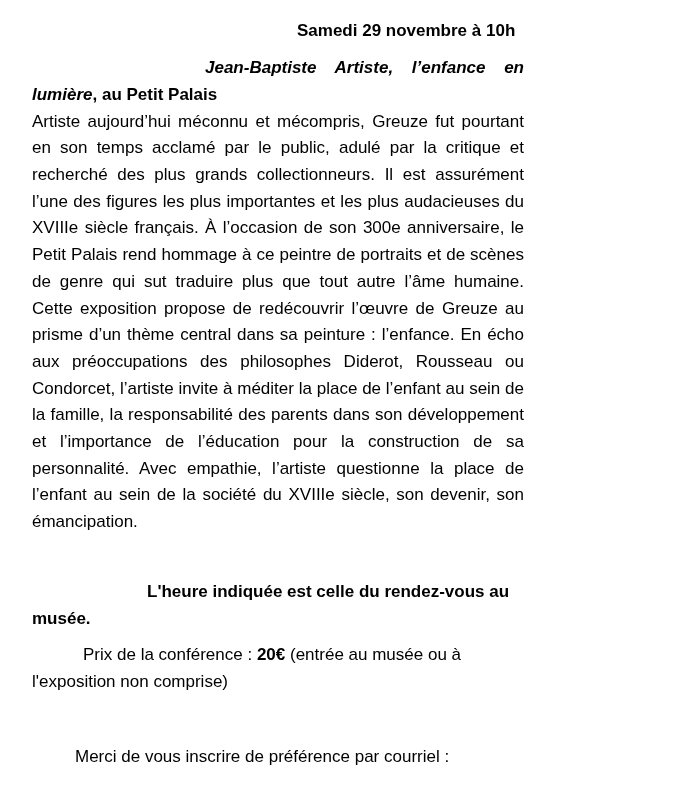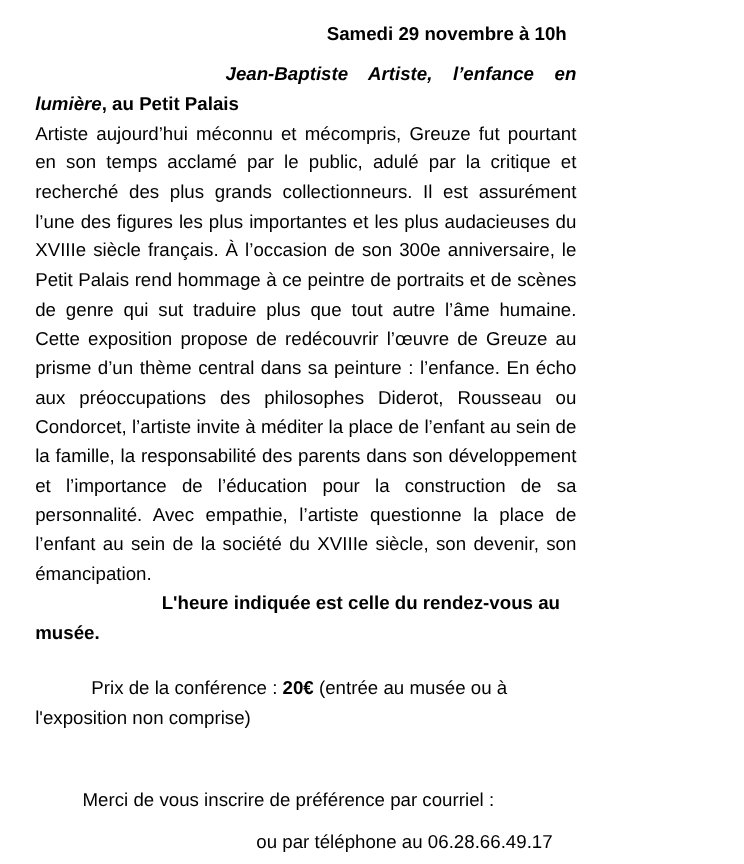--- a/index.html
+++ b/index.html
@@ -38,24 +38,25 @@
   .italic { font-style: italic; }
   .bold { font-weight: bold; }
 
   .body-par {
     text-align: justify;
     margin-top: 0;
   }
   .meeting-note {
     font-weight: bold;
     text-indent: 115px;
+    margin-top: 43px;
   }
   .price-par {
     text-indent: 51px;
-    margin-top: 24px;
+    margin-top: 10px;
   }
   .contact-par {
     margin-top: 48px;
     margin-left: 43px;
   }
   .contact-par .line { display: block; }
   .phone-par {
     text-indent: 201px;
     margin-top: 12px;
   }

